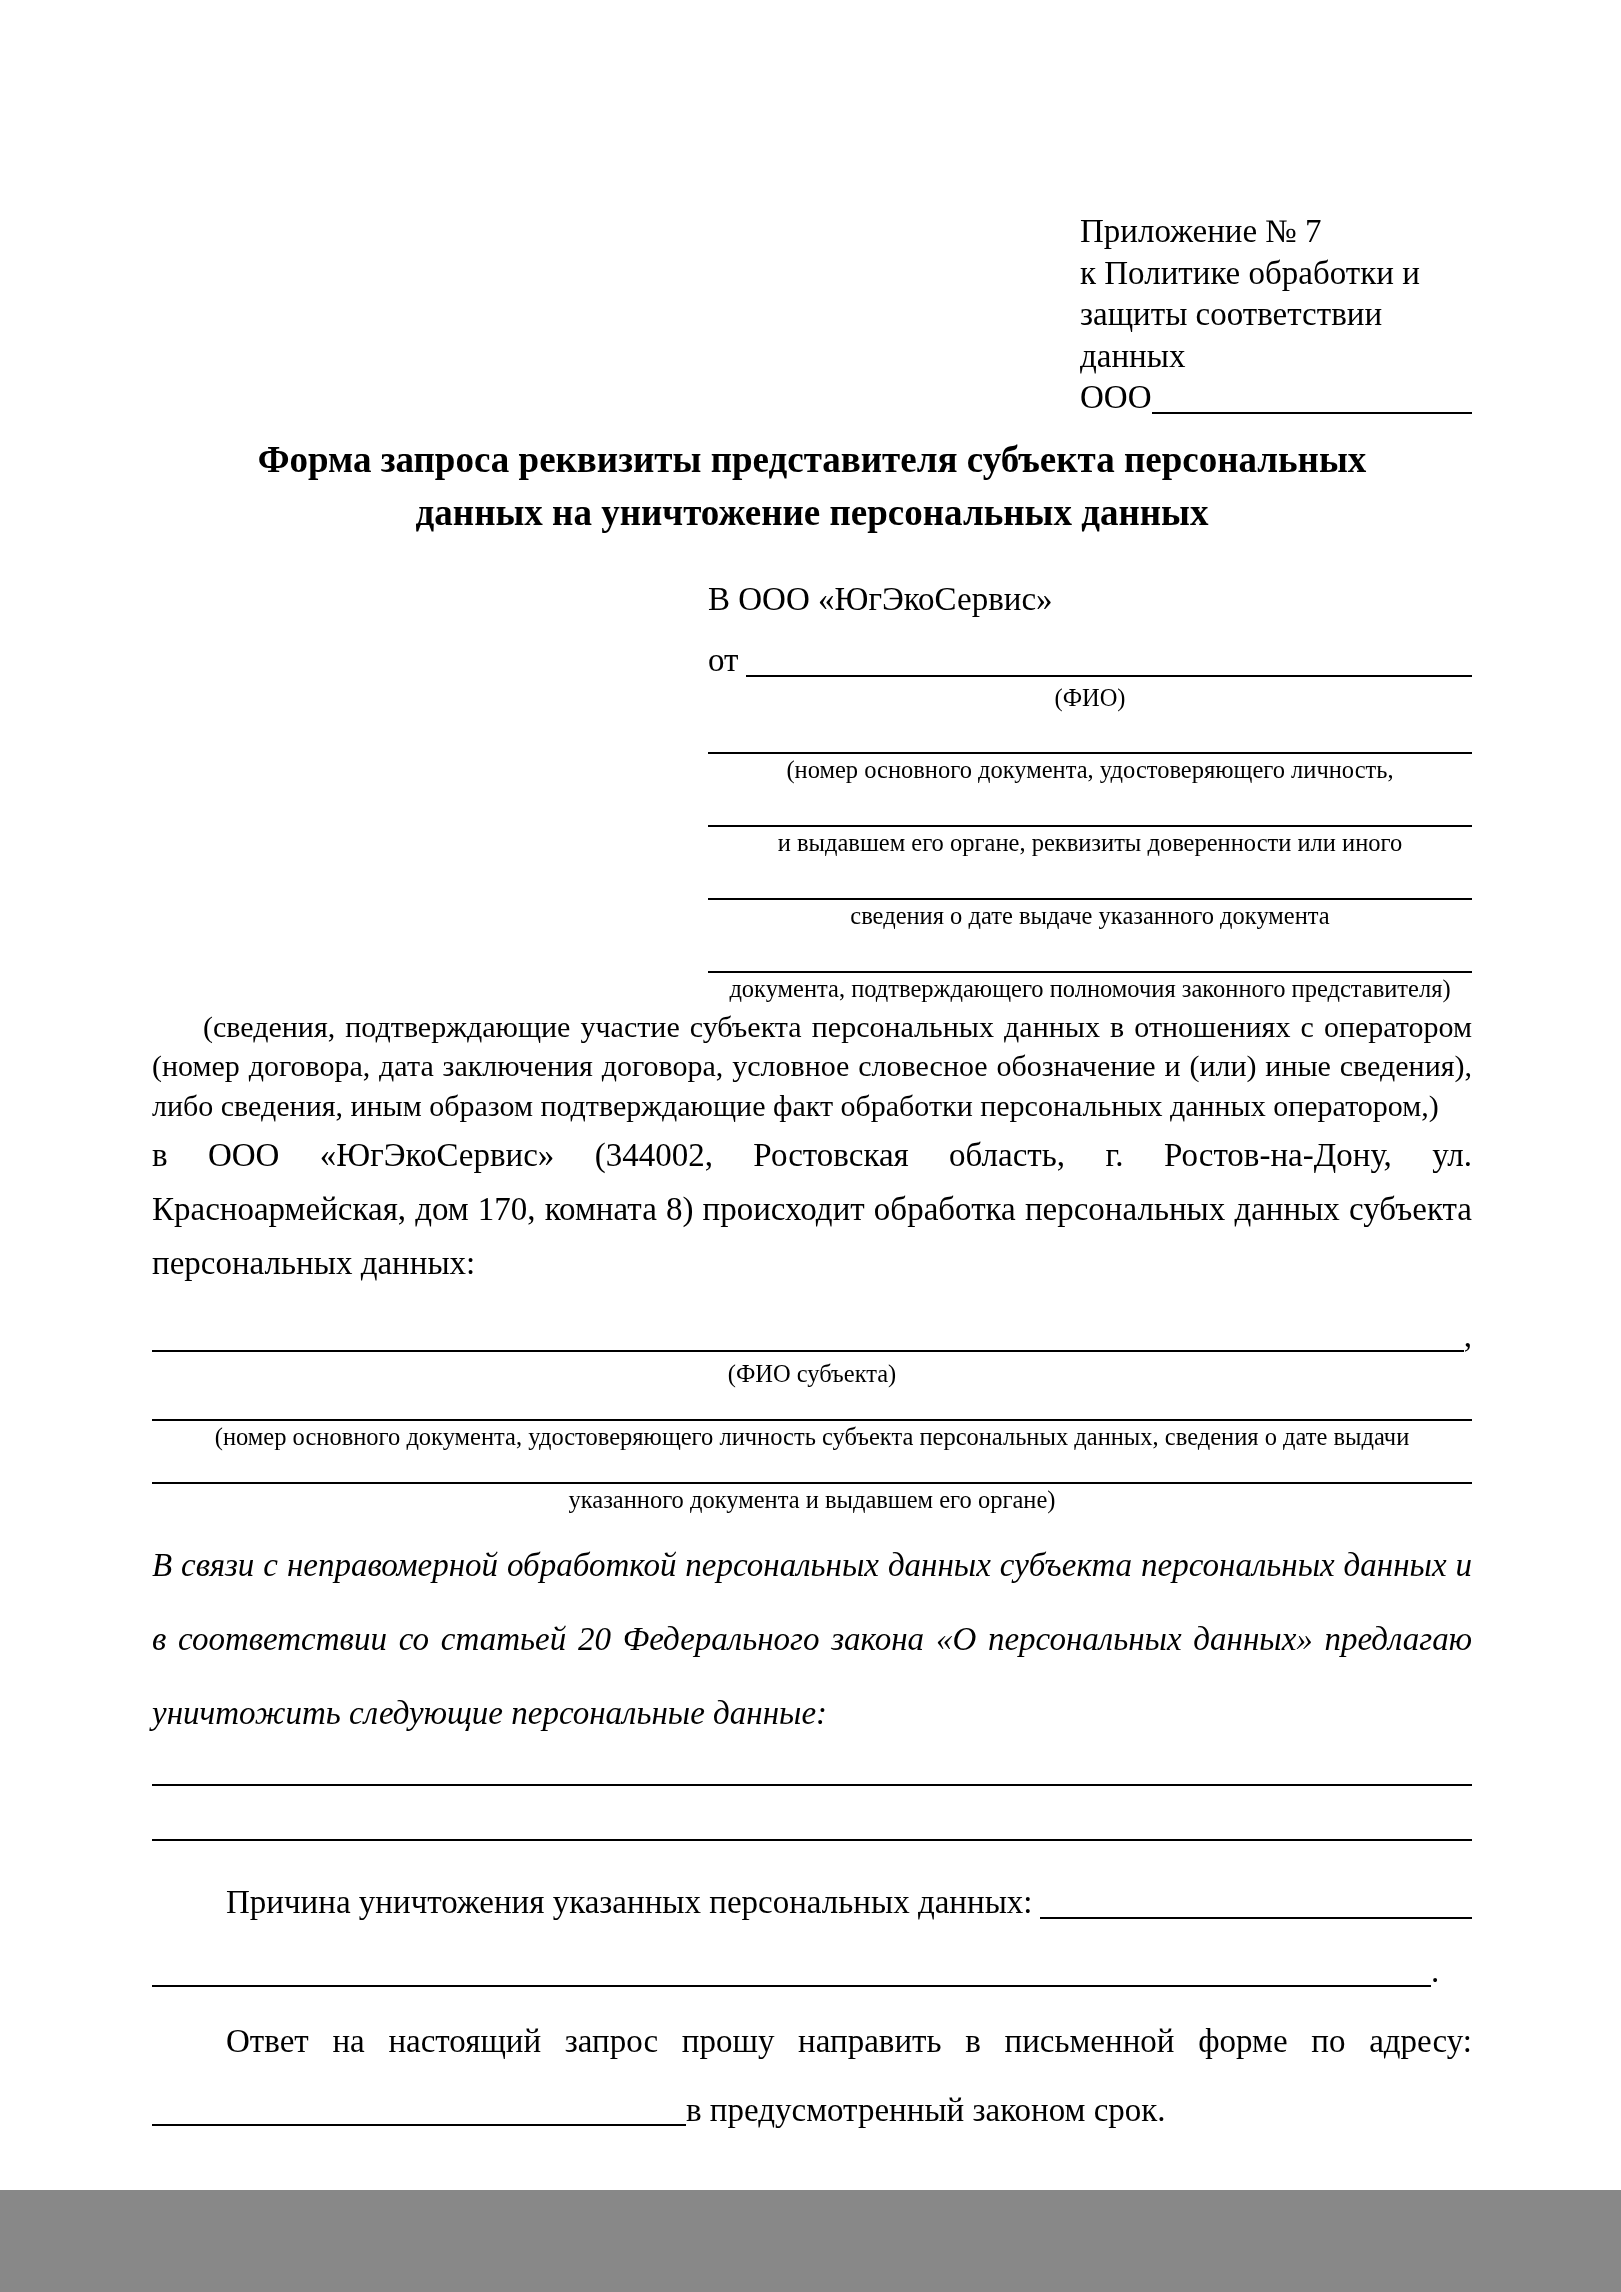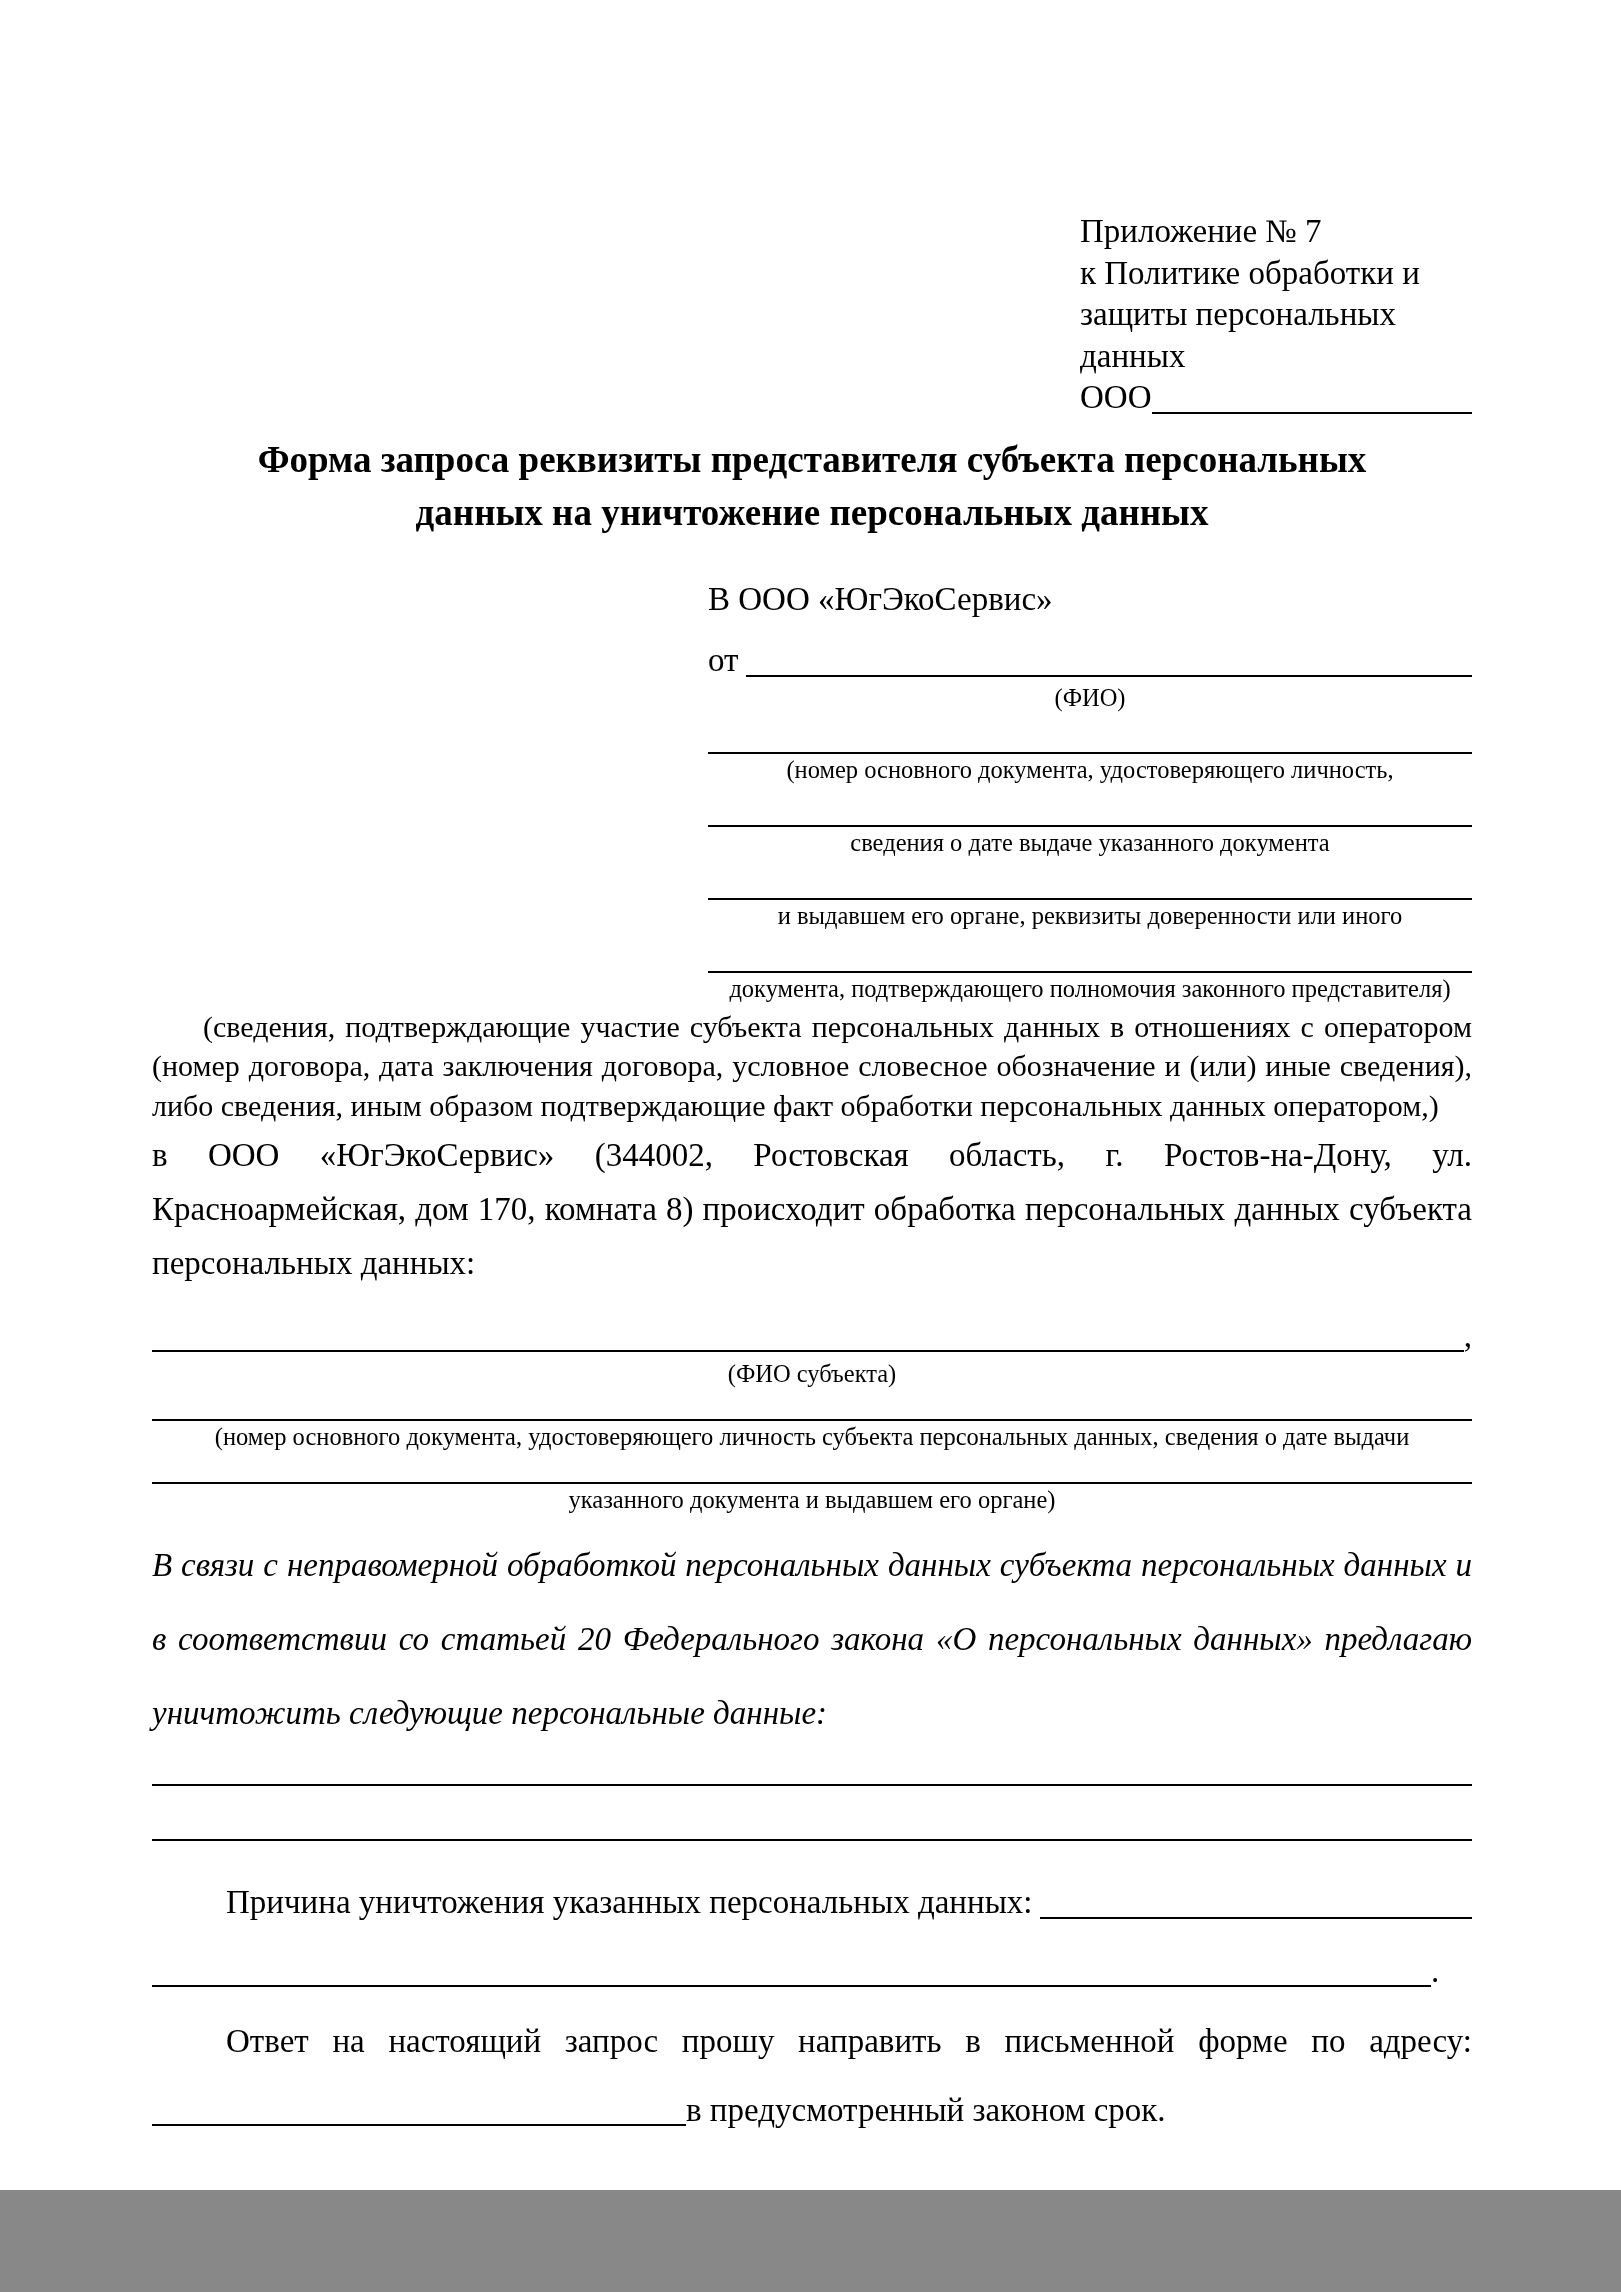--- a/index.html
+++ b/index.html
@@ -52,21 +52,21 @@
   .answer2 .lead-line { flex:0 0 534px; border-bottom:2px solid #000; margin-bottom:5.9px; height:0; align-self:flex-end; }
 </style>
 </head>
 <body>
 
 <div class="page">
 
   <div class="hdr">
     <div>Приложение № 7</div>
     <div>к Политике обработки и</div>
-    <div>защиты персональных данных</div>
+    <div>защиты соответствии данных</div>
     <div class="hdr-row">
       <span>ООО</span>
       <span class="fill-line"></span>
     </div>
   </div>
 
   <div class="title">
     <div>Форма запроса реквизиты представителя субъекта персональных</div>
     <div>данных на уничтожение персональных данных</div>
   </div>
@@ -79,25 +79,25 @@
       <span class="fill-line lbl-gap"></span>
     </div>
     <div class="caption">(ФИО)</div>
 
     <div class="addr-group">
       <div class="blank-line"></div>
       <div class="caption">(номер основного документа, удостоверяющего личность,</div>
     </div>
     <div class="addr-group">
       <div class="blank-line"></div>
-      <div class="caption">сведения о дате выдаче указанного документа</div>
+      <div class="caption">и выдавшем его органе, реквизиты доверенности или иного</div>
     </div>
     <div class="addr-group">
       <div class="blank-line"></div>
-      <div class="caption">и выдавшем его органе, реквизиты доверенности или иного</div>
+      <div class="caption">сведения о дате выдаче указанного документа</div>
     </div>
     <div class="addr-group">
       <div class="blank-line"></div>
       <div class="caption">документа, подтверждающего полномочия законного представителя)</div>
     </div>
   </div>
 
   <div class="small-just">(сведения, подтверждающие участие субъекта персональных данных в отношениях с оператором (номер договора, дата заключения договора, условное словесное обозначение и (или) иные сведения), либо сведения, иным образом подтверждающие факт обработки персональных данных оператором,)</div>
 
   <div class="proc">в ООО «ЮгЭкоСервис» (344002, Ростовская область, г. Ростов-на-Дону, ул. Красноармейская, дом 170, комната 8) происходит обработка персональных данных субъекта персональных данных:</div>

